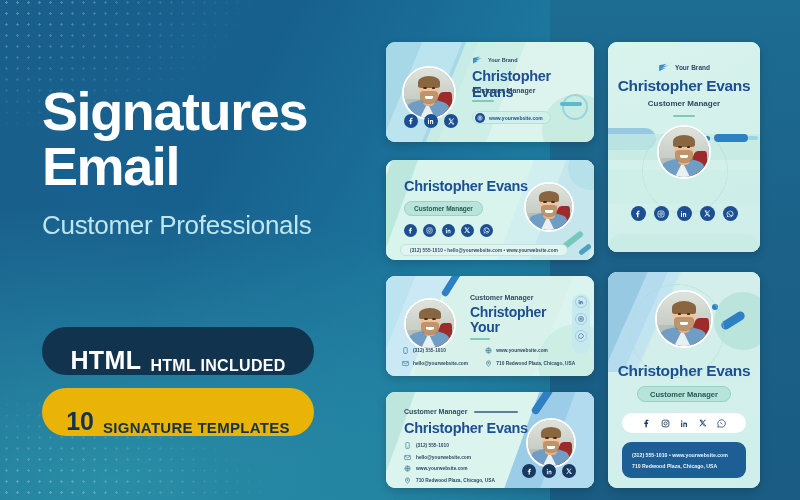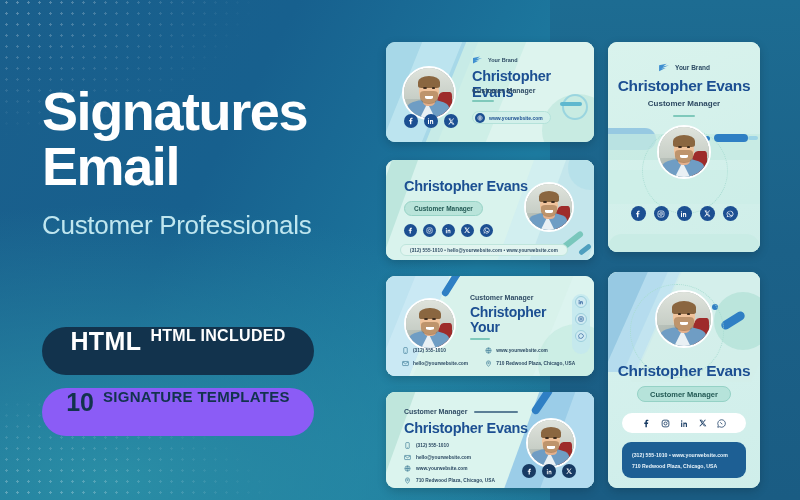--- a/index.html
+++ b/index.html
@@ -38,30 +38,30 @@
   .hero-title{
     font-size:54px; font-weight:700; color:#fff; line-height:1.02;
     letter-spacing:-1.4px;
   }
   .hero-sub{
     margin-top:16px; font-size:26px; color:#bfe6ef; font-weight:400;
     letter-spacing:-.3px;
   }
   .badges{ position:absolute; left:42px; top:327px; }
   .badge{
-    display:flex; align-items:flex-start; justify-content:center; gap:9px;
+    display:flex; align-items:flex-end; justify-content:center; gap:9px;
     border-radius:40px; white-space:nowrap;
   }
   .badge-dark{
     background:#12334d; width:272px; height:48px; padding:0 14px;
   }
   .badge-dark .b-strong{ color:#fff; font-size:25px; font-weight:700; letter-spacing:.4px;}
   .badge-dark .b-rest{ color:#fff; font-size:16px; font-weight:700; letter-spacing:.3px;}
   .badge-light{
-    background:#8b5cf6; width:272px; height:48px; margin-top:13px; padding:0 14px;
+    background:#eab308; width:272px; height:48px; margin-top:13px; padding:0 14px;
   }
   .badge-light .b-strong{ color:#12334d; font-size:25px; font-weight:700; }
   .badge-light .b-rest{ color:#12334d; font-size:15px; font-weight:700; letter-spacing:.3px;}
 
   
   .card{ position:absolute; border-radius:9px; overflow:hidden;
          background:#d8f2ec; box-shadow:0 3px 10px rgba(0,0,0,.18); }
   .card .deco{ position:absolute; inset:0; overflow:hidden; }
   .nm{ color:#1c4f92; font-weight:700; letter-spacing:-.3px; }
   .role{ color:#2e4a63; }

